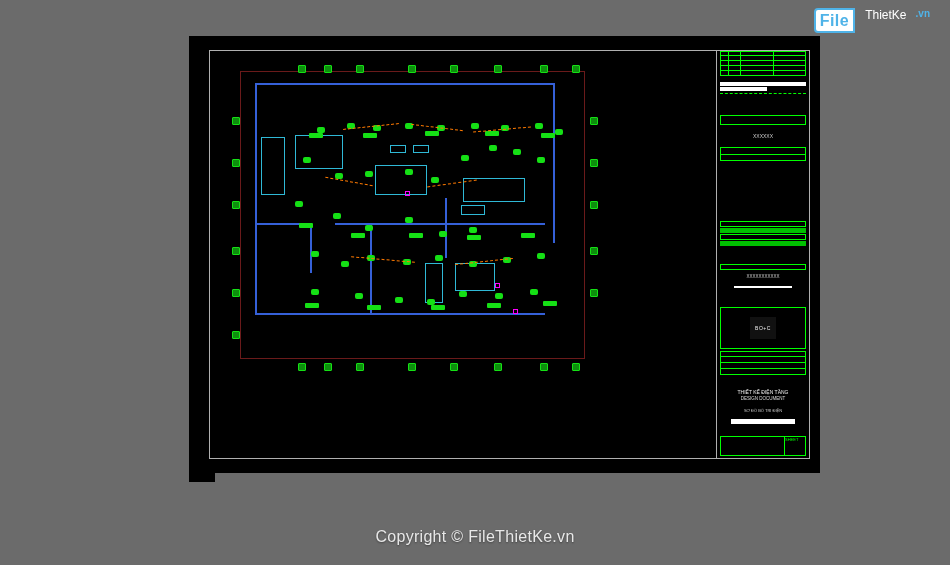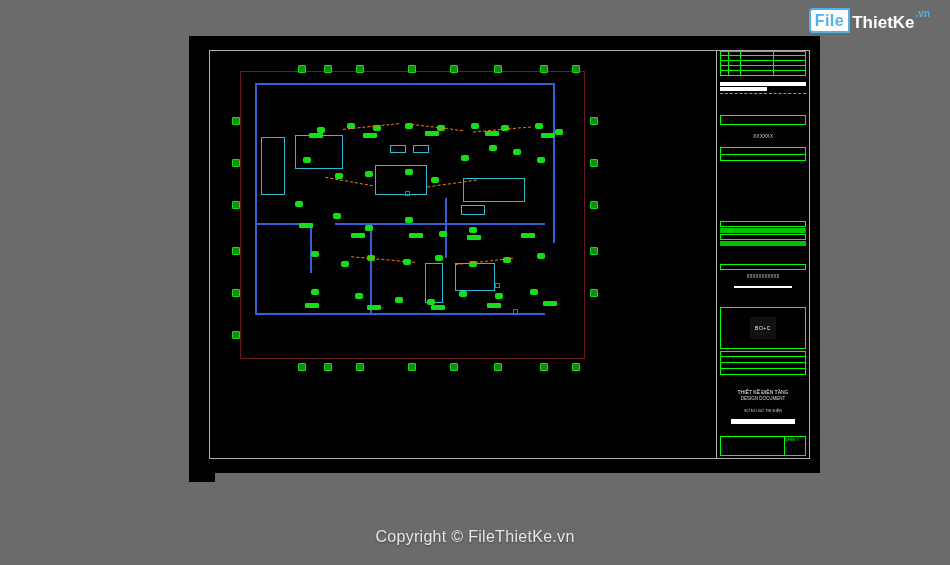--- a/index.html
+++ b/index.html
@@ -7,34 +7,34 @@
     width: 950px; height: 565px;
     background: #6b6b6b;
     font-family: Arial, sans-serif;
     position: relative;
     overflow: hidden;
   }
 
   
   .logo {
     position: absolute; top: 8px; right: 20px;
-    display: flex; align-items: flex-end; gap: 0;
+    display: flex; align-items: flex-start; gap: 8px;
     font-weight: bold;
   }
   .logo-box {
     border: 2px solid #4fb3e8;
     padding: 2px 4px 1px 4px;
     border-radius: 4px 0 0 4px;
     background: #fff;
     color: #4fb3e8;
     font-size: 16px;
     letter-spacing: 0.5px;
   }
   .logo-tail {
-    color: #fff; font-size: 17px; font-weight: bold;
+    color: #fff; font-size: 12px; font-weight: normal;
     margin-left: 2px;
   }
   .logo-vn {
     color: #4fb3e8; font-size: 10px; font-weight: bold;
     align-self: flex-start; margin-left: 1px;
   }
 
   
   .sheet {
     position: absolute;

